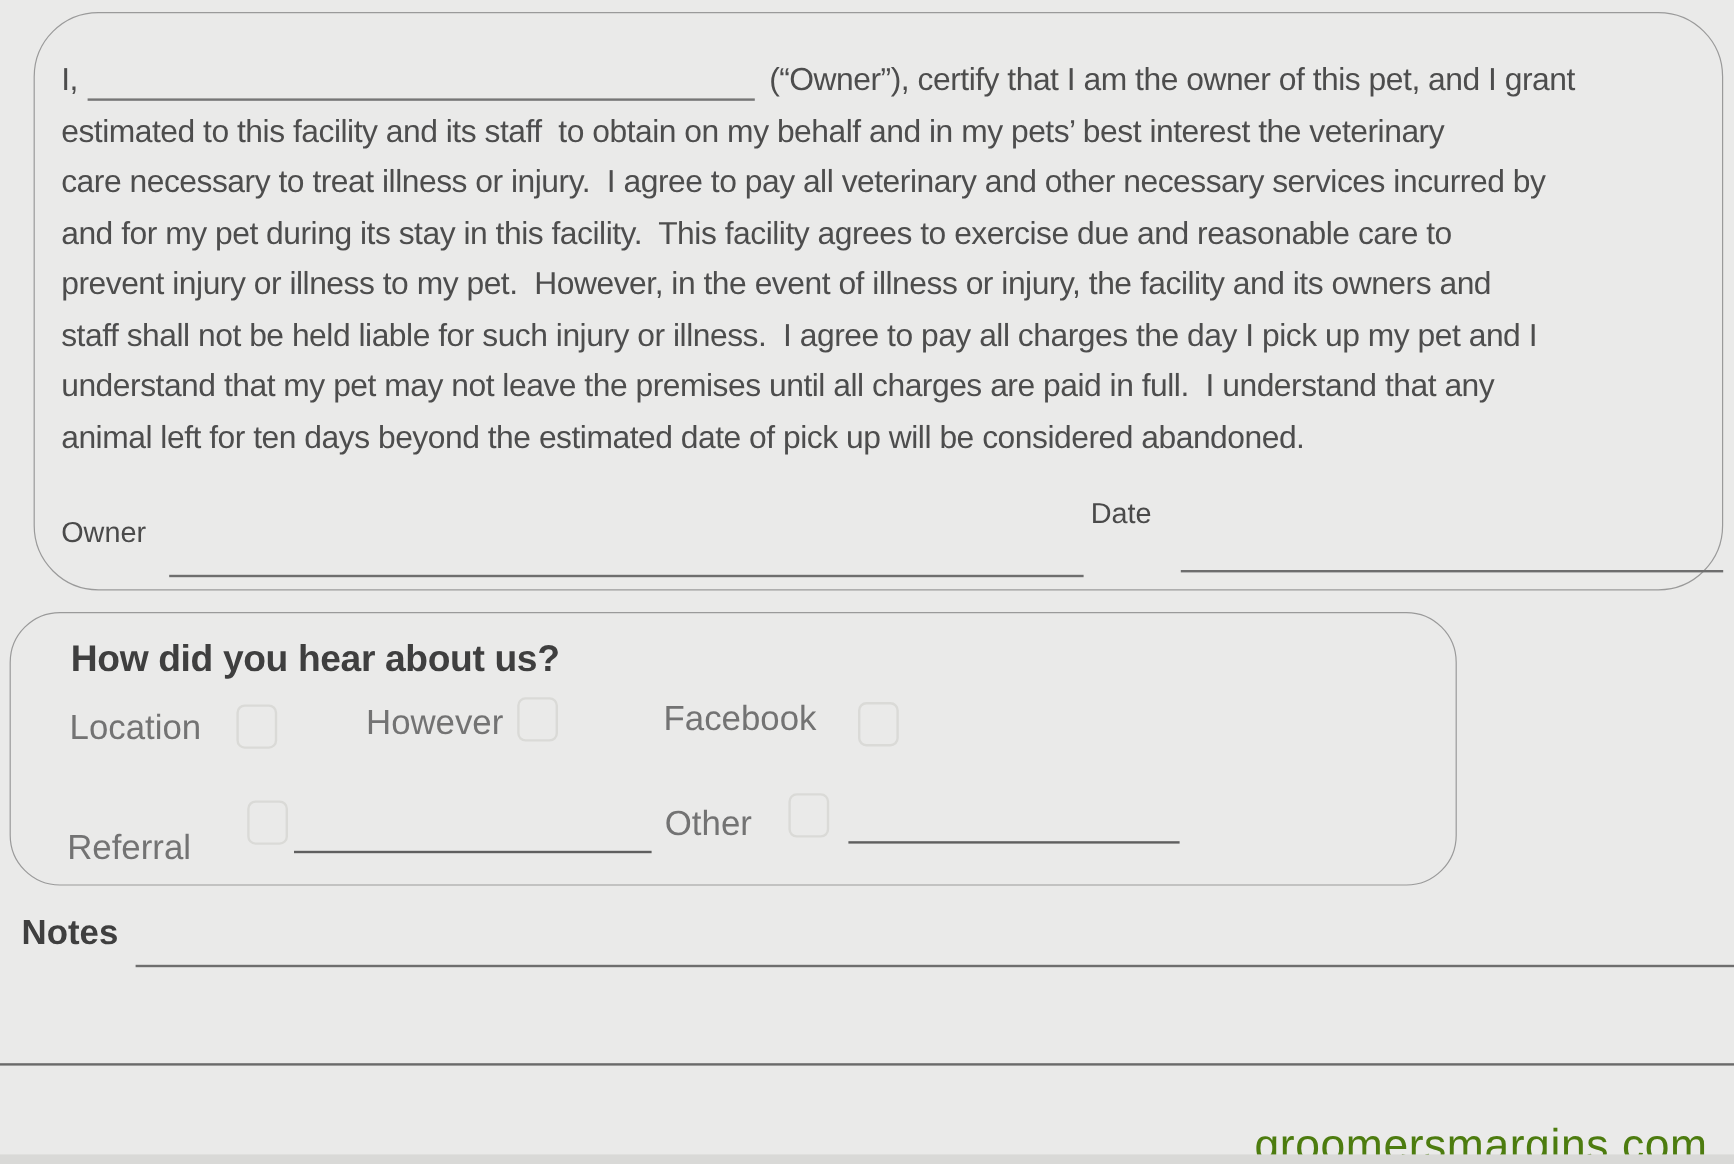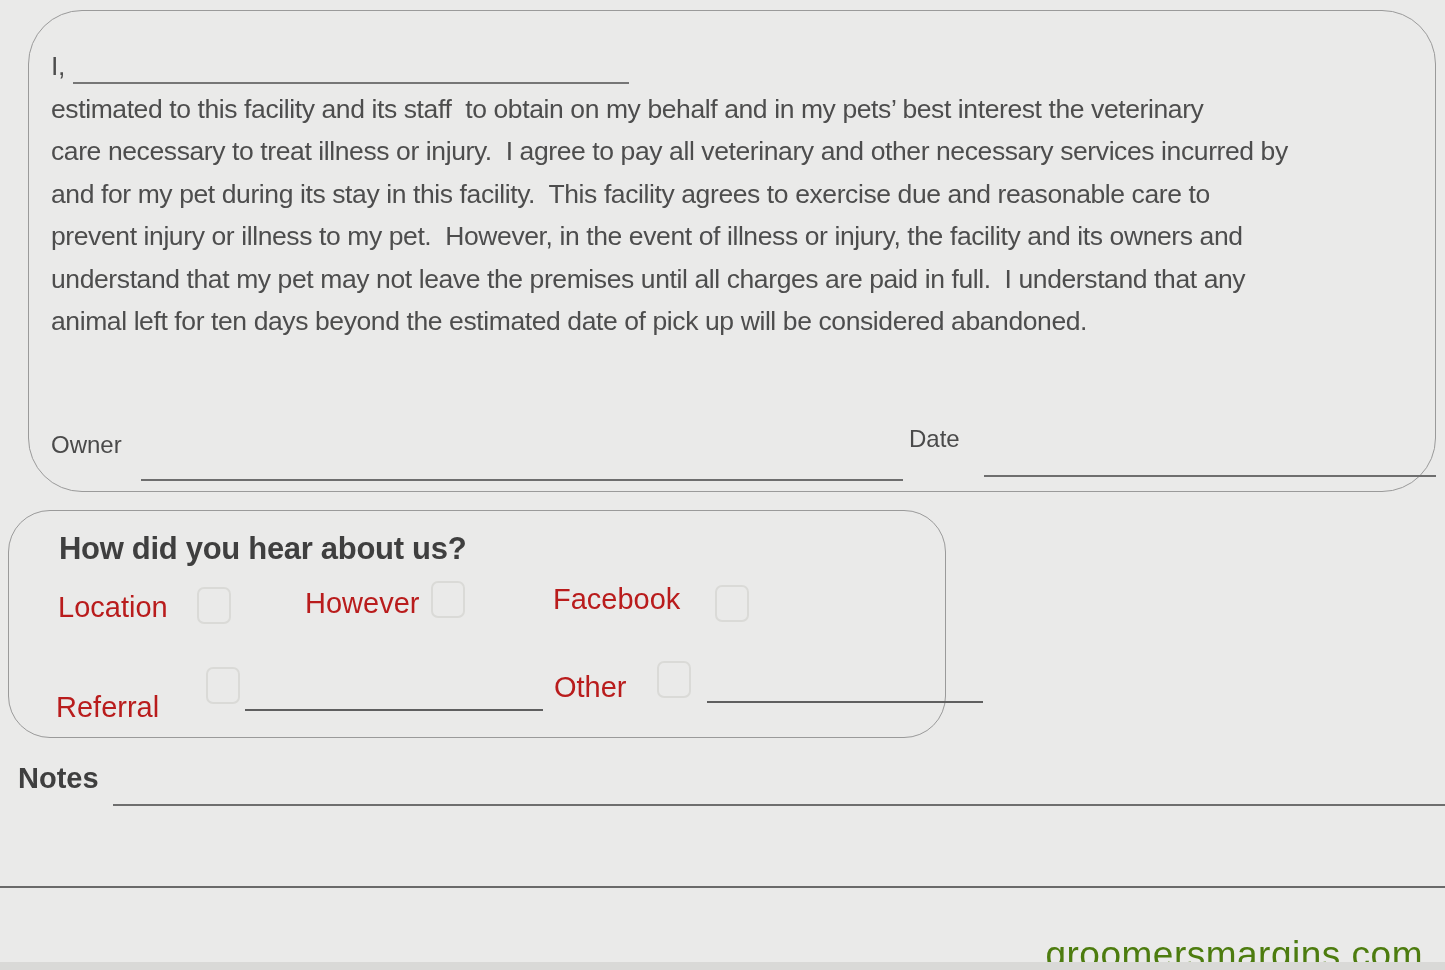--- a/index.html
+++ b/index.html
@@ -50,44 +50,44 @@
     font-size: 24px;
     color: #4a4a4a;
   }
   .sig-line {
     position: absolute;
     border-bottom: 2.5px solid #6e6e6e;
     height: 0;
   }
   #owner-label { left: 22px; top: 420px; }
   #owner-line  { left: 112px; top: 468px; width: 762px; }
-  #date-label  { left: 880px; top: 414px; }
+  #date-label  { left: 880px; top: 404px; }
   #date-line   { left: 955px; top: 464px; width: 452px; }
 
   
   .survey-box {
     position: absolute;
     left: 8px; top: 510px;
-    width: 938px; height: 228px;
+    width: 1206px; height: 228px;
     border: 1.5px solid #9a9a9a;
     border-radius: 42px;
     box-sizing: border-box;
   }
   .survey-heading {
     position: absolute;
     left: 50px; top: 20px;
     font-size: 31px;
     font-weight: bold;
     color: #3f3f3f;
     letter-spacing: -0.3px;
   }
   .option-label {
     position: absolute;
     font-size: 29px;
-    color: #b91c1c;
+    color: #737373;
   }
   .option-checkbox {
     position: absolute;
     width: 30px; height: 33px;
     border: 2px solid #dadad7;
     border-radius: 7px;
     background: transparent;
   }
   .fill-line {
     position: absolute;
@@ -149,25 +149,27 @@
 </head>
 <body>
 
 <div id="paper">
 
   <div class="consent-box">
     <div class="consent-text">
       <div class="intro-line">
         <span>I,</span>
         <span class="blank-underline"></span>
+        <span>(“Owner”), certify that I am the owner of this pet, and I grant</span>
       </div>
       <div class="consent-line">estimated to this facility and its staff  to obtain on my behalf and in my pets’ best interest the veterinary</div>
       <div class="consent-line">care necessary to treat illness or injury.  I agree to pay all veterinary and other necessary services incurred by</div>
       <div class="consent-line">and for my pet during its stay in this facility.  This facility agrees to exercise due and reasonable care to</div>
       <div class="consent-line">prevent injury or illness to my pet.  However, in the event of illness or injury, the facility and its owners and</div>
+      <div class="consent-line">staff shall not be held liable for such injury or illness.  I agree to pay all charges the day I pick up my pet and I</div>
       <div class="consent-line">understand that my pet may not leave the premises until all charges are paid in full.  I understand that any</div>
       <div class="consent-line">animal left for ten days beyond the estimated date of pick up will be considered abandoned.</div>
     </div>
 
     <div class="sig-label" id="owner-label">Owner</div>
     <div class="sig-line" id="owner-line"></div>
     <div class="sig-label" id="date-label">Date</div>
     <div class="sig-line" id="date-line"></div>
   </div>
 

